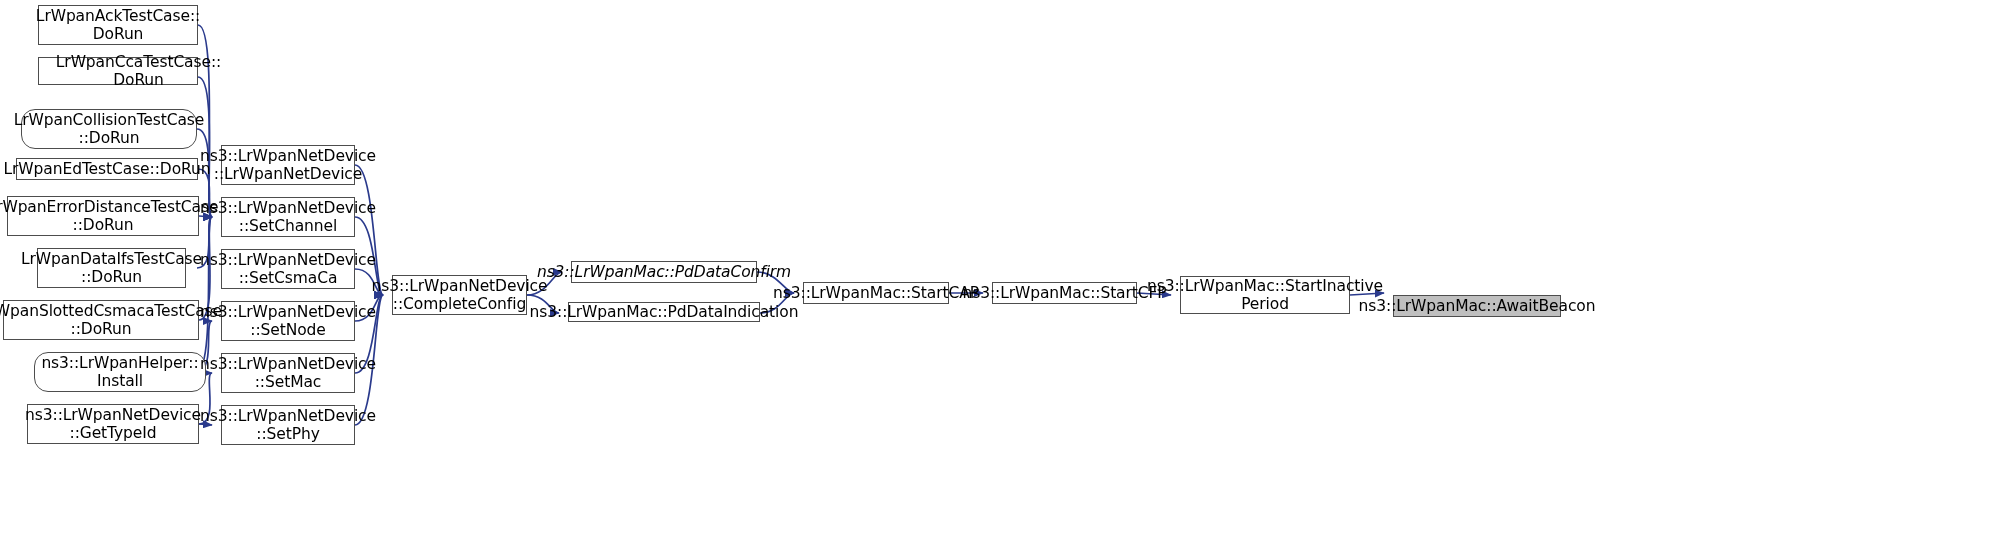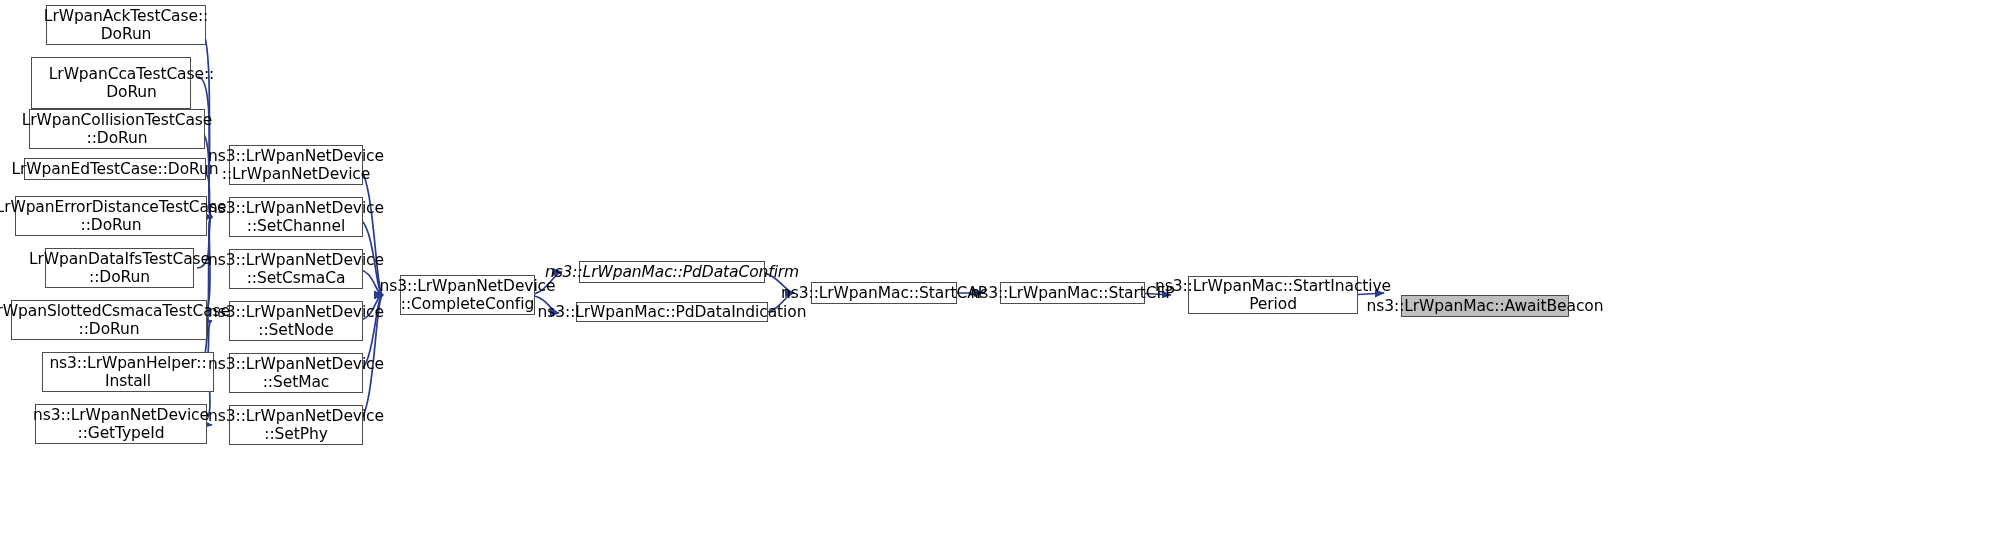--- a/index.html
+++ b/index.html
@@ -34,21 +34,20 @@
     display: flex;
     align-items: center;
     justify-content: center;
     text-align: center;
     line-height: 1.18;
     font-size: 15.5px;
     letter-spacing: -0.1px;
     white-space: pre-line;
     padding: 0 4px;
     z-index: 3;
-    margin-left: 8px;
   }
   .node.highlight {
     background: #bfbfbf;
   }
 </style>
 </head>
 <body>
 
 <div id="graph">
   <svg id="edges" viewBox="0 0 1989 560" xmlns="http://www.w3.org/2000/svg">
@@ -80,32 +79,32 @@
         <path d="M757,272 C777.4,272 785.6,293 794,293" marker-end="url(#arw)" stroke="#2a3a8c"></path>
         <path d="M760,313 C780.4,313 785.6,293 794,293" marker-end="url(#arw)" stroke="#2a3a8c"></path>
         <path d="M949,293 L983,293" marker-end="url(#arw)" stroke="#2a3a8c"></path>
         <path d="M1137,293 L1171,295" marker-end="url(#arw)" stroke="#2a3a8c"></path>
         <path d="M1350,295 L1384,293" marker-end="url(#arw)" stroke="#2a3a8c"></path>
       </g>
   </svg>
   <div id="node-layer">
       <div class="node" style="left: 38px; top: 5px; width: 160px; height: 40px;">LrWpanAckTestCase::
 DoRun</div>
-      <div class="node" style="left: 23px; top: 57px; width: 160px; height: 52px; padding-left: 45px;">LrWpanCcaTestCase::
+      <div class="node" style="left: 38px; top: 57px; width: 160px; height: 28px; padding-left: 45px;">LrWpanCcaTestCase::
 DoRun</div>
-      <div class="node" style="left: 21px; top: 109px; width: 176px; height: 40px;">LrWpanCollisionTestCase
+      <div class="node" style="left: 21px; top: 109px; width: 176px; height: 40px; border-radius: 14px;">LrWpanCollisionTestCase
 ::DoRun</div>
       <div class="node" style="left: 16px; top: 158px; width: 182px; height: 22px;">LrWpanEdTestCase::DoRun</div>
       <div class="node" style="left: 7px; top: 196px; width: 192px; height: 40px;">LrWpanErrorDistanceTestCase
 ::DoRun</div>
       <div class="node" style="left: 37px; top: 248px; width: 149px; height: 40px;">LrWpanDataIfsTestCase
 ::DoRun</div>
       <div class="node" style="left: 3px; top: 300px; width: 196px; height: 40px;">LrWpanSlottedCsmacaTestCase
 ::DoRun</div>
-      <div class="node" style="left: 34px; top: 352px; width: 172px; height: 40px;">ns3::LrWpanHelper::
+      <div class="node" style="left: 34px; top: 352px; width: 172px; height: 40px; border-radius: 14px;">ns3::LrWpanHelper::
 Install</div>
       <div class="node" style="left: 27px; top: 404px; width: 172px; height: 40px;">ns3::LrWpanNetDevice
 ::GetTypeId</div>
       <div class="node" style="left: 221px; top: 145px; width: 134px; height: 40px;">ns3::LrWpanNetDevice
 ::LrWpanNetDevice</div>
       <div class="node" style="left: 221px; top: 197px; width: 134px; height: 40px;">ns3::LrWpanNetDevice
 ::SetChannel</div>
       <div class="node" style="left: 221px; top: 249px; width: 134px; height: 40px;">ns3::LrWpanNetDevice
 ::SetCsmaCa</div>
       <div class="node" style="left: 221px; top: 301px; width: 134px; height: 40px;">ns3::LrWpanNetDevice

